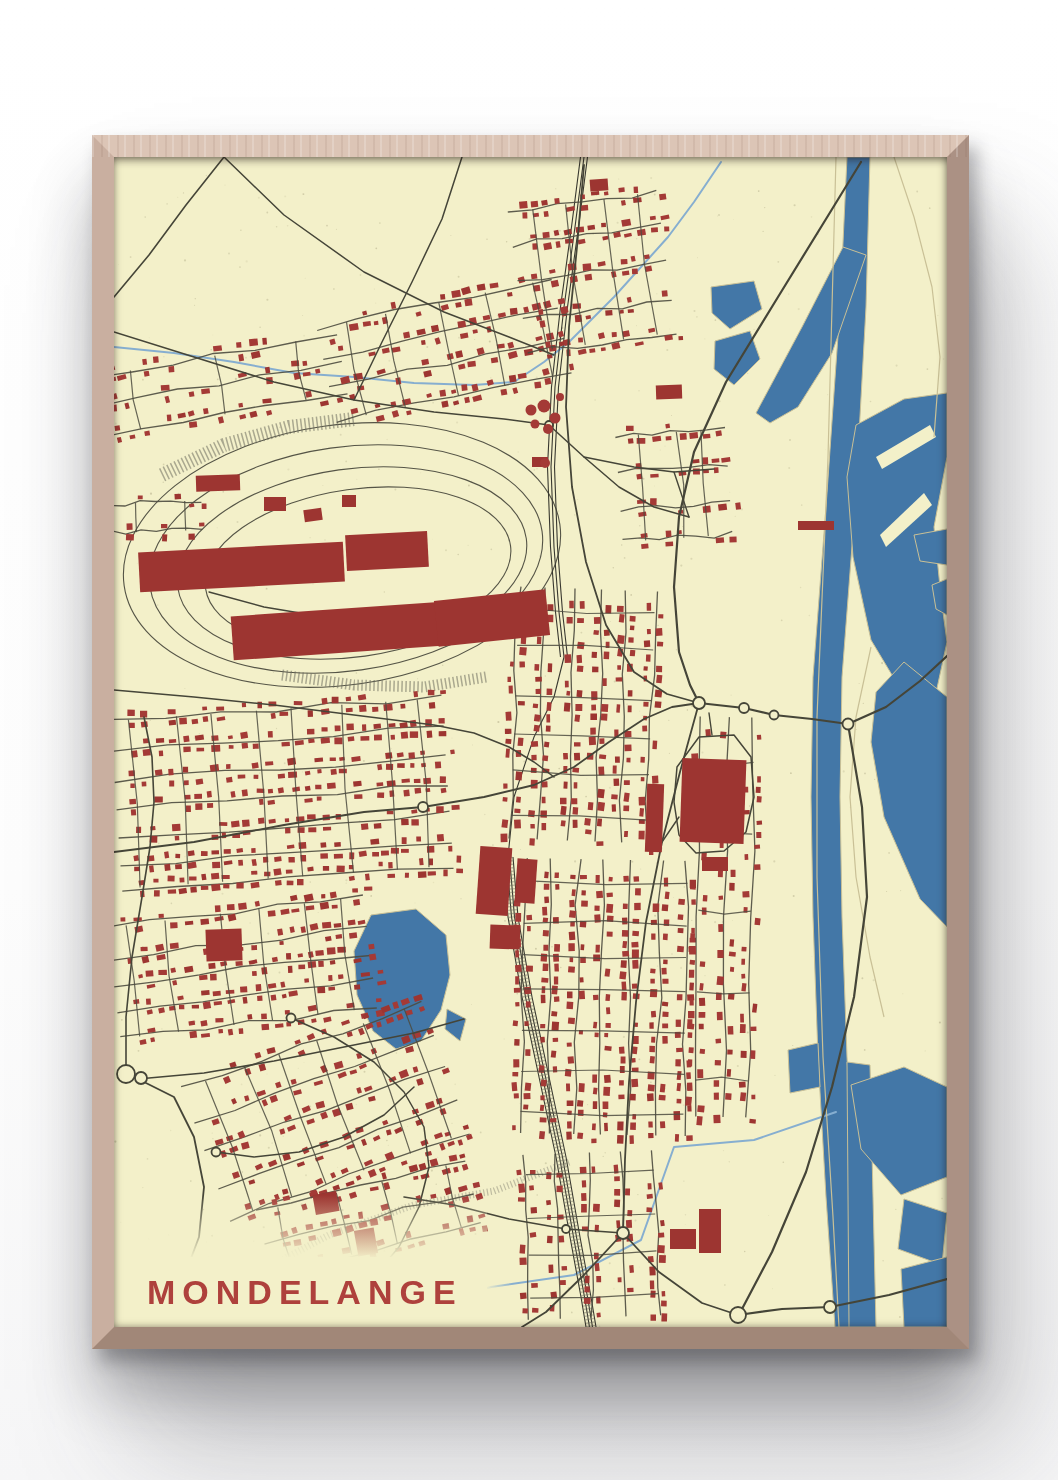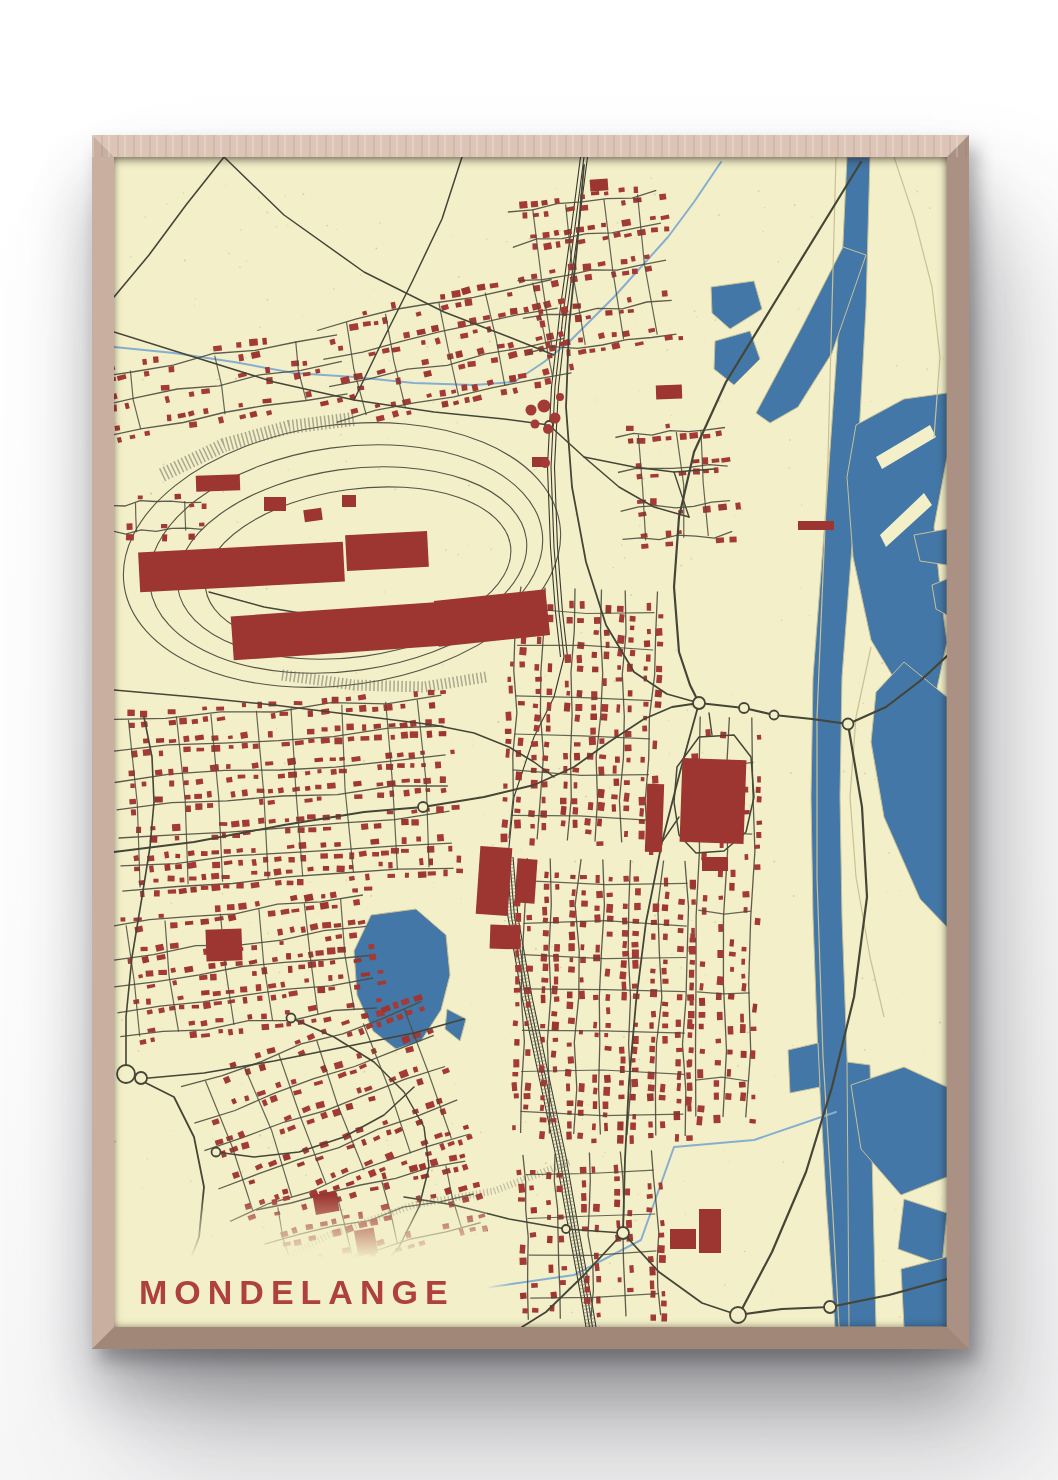--- a/index.html
+++ b/index.html
@@ -2275,16 +2275,16 @@
           <circle cx="434" cy="272" r="5" fill="#a43a36"></circle>
           <circle cx="446" cy="240" r="4" fill="#a43a36"></circle>
           <circle cx="431" cy="306" r="5" fill="#a43a36"></circle>
         </g>
         <g>
           <rect x="-1" y="1038" width="374" height="64" fill="url(#fadeV)"></rect>
           <rect x="-1" y="1100" width="374" height="72" fill="#f3f0c9"></rect>
           <rect x="371" y="1100" width="28" height="72" fill="url(#fadeH)"></rect>
         </g>
       </svg>
-    <div class="poster-title" style="color: rgb(174, 65, 60);">MONDELANGE</div>
+    <div class="poster-title" style="color: rgb(174, 65, 60); margin-left: 8px;">MONDELANGE</div>
     <div class="poster-lip"></div>
   </div>
 </div>
 
 </body></html>

